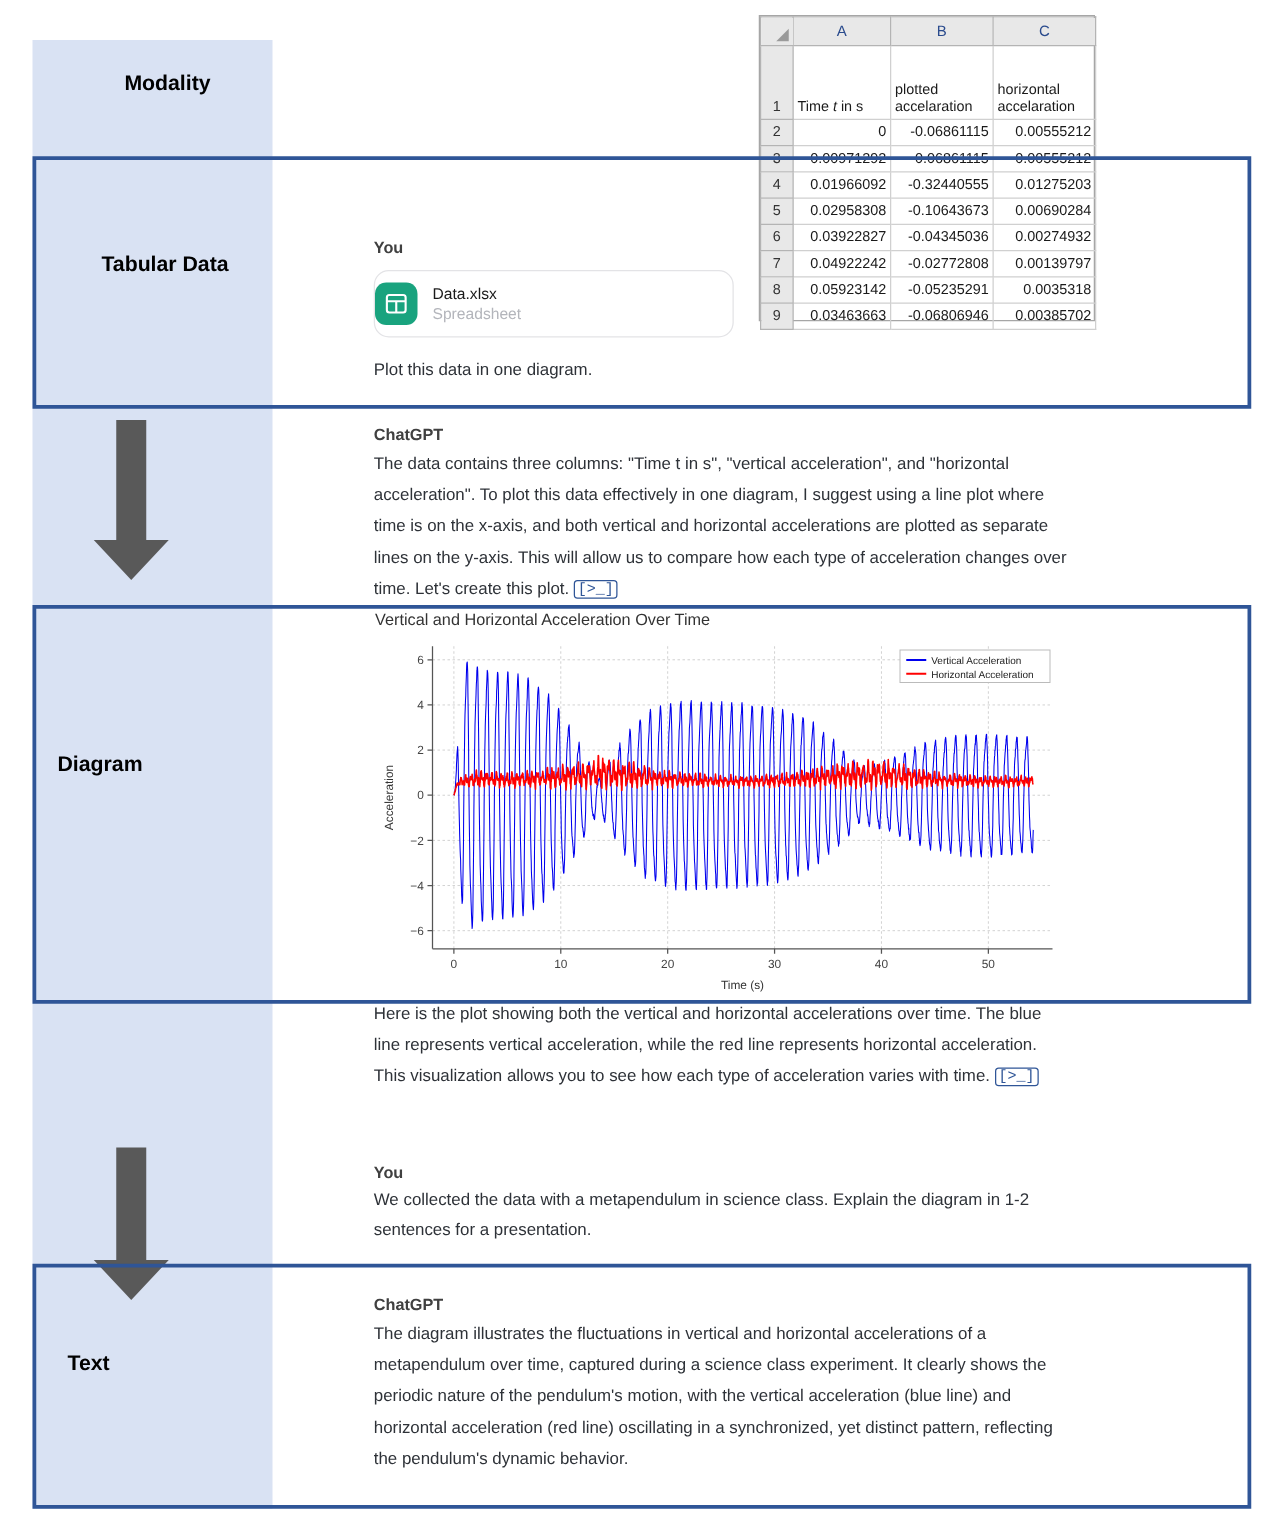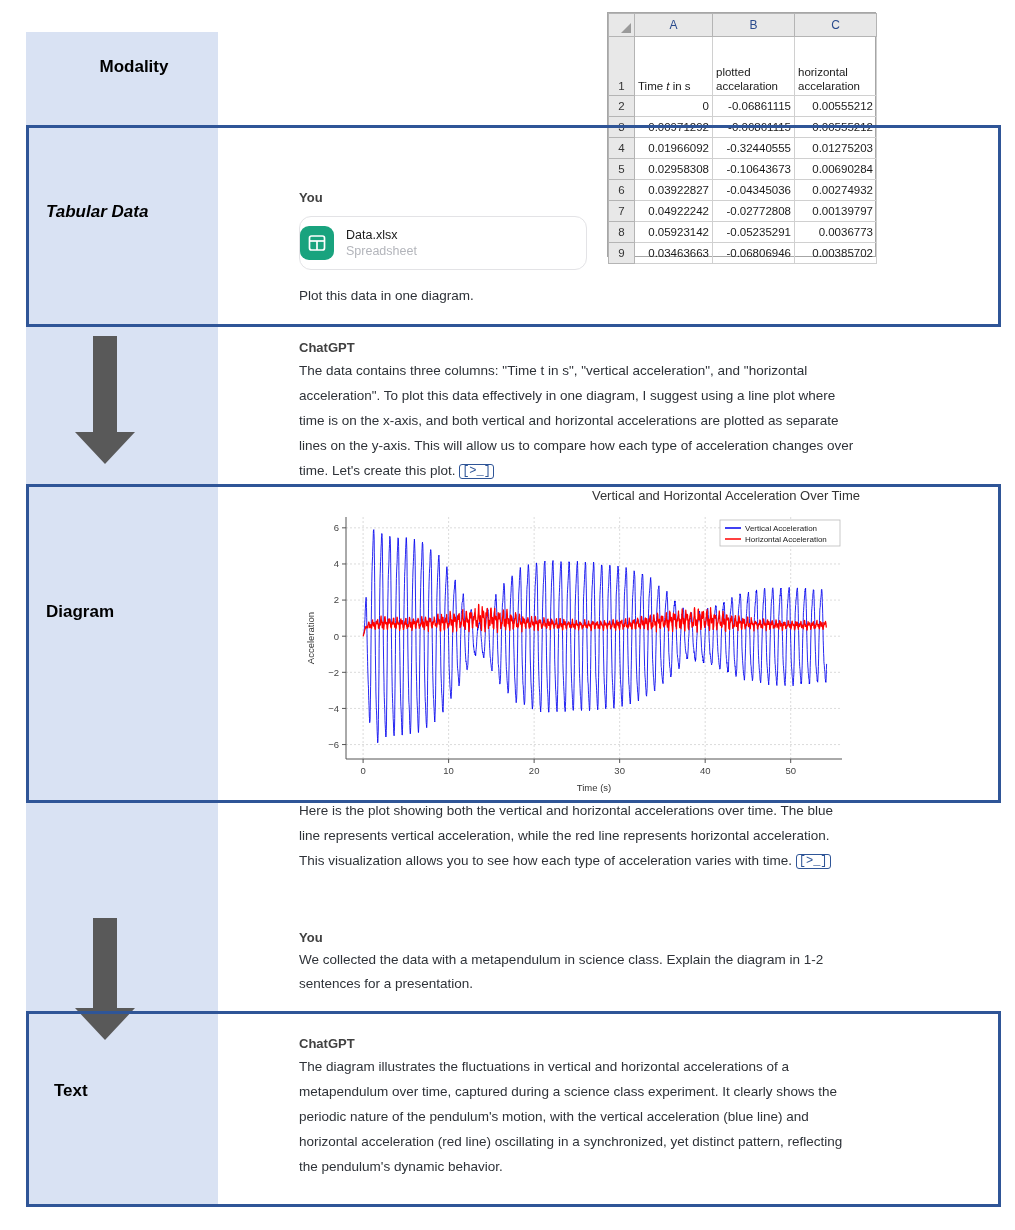--- a/index.html
+++ b/index.html
@@ -4,21 +4,21 @@
 <style>
   html,body{margin:0;padding:0;}
   body{
     width:1015px;height:1230px;position:relative;background:#ffffff;
     font-family:"Liberation Sans",sans-serif;color:#1a1a1a;overflow:hidden;
   }
   
   #modality-col{position:absolute;left:26px;top:32px;width:192px;height:1175px;background:#d9e2f3;}
   .mod-label{position:absolute;width:216px;text-align:center;font-weight:bold;font-size:17px;color:#000;}
   #lbl-modality{left:26px;top:57px;}
-  #lbl-tabular{left:26px;top:202px;text-align:left;padding-left:20px;width:172px;font-style:italic;}
+  #lbl-tabular{left:26px;top:202px;text-align:center;padding-left:20px;width:172px;}
   #lbl-diagram{left:26px;top:602px;text-align:left;padding-left:20px;width:172px;}
   #lbl-text{left:26px;top:1081px;text-align:left;padding-left:28px;width:172px;}
 
   
   .arrow{position:absolute;width:60px;}
   .arrow .shaft{position:absolute;left:18px;top:0;width:24px;background:#595959;}
   .arrow .head{position:absolute;left:0;width:0;height:0;border-left:30px solid transparent;border-right:30px solid transparent;border-top:32px solid #595959;}
   #arrow-1{left:75px;top:336px;}
   #arrow-1 .shaft{height:96px;}
   #arrow-1 .head{top:96px;}
@@ -70,21 +70,21 @@
   #msg-gpt-1{top:338px;}
   #msg-gpt-2{top:798px;}
   #msg-you-2{top:928px;line-height:24px;}
   #msg-gpt-3{top:1034px;}
   .codeglyph{display:inline-block;color:#2f5597;font-family:"Liberation Mono",monospace;
     font-size:12px;border:1.4px solid #2f5597;border-radius:3px;padding:0 2px;line-height:13px;
     vertical-align:1px;}
 
   
   #chart{position:absolute;left:300px;top:487px;width:560px;height:312px;background:#fff;}
-  #chart-title{position:absolute;left:0;top:1px;width:560px;text-align:right;font-size:13px;color:#333;}
+  #chart-title{position:absolute;left:0;top:1px;width:560px;text-align:left;font-size:13px;color:#333;}
   #chart svg{position:absolute;left:0;top:0;}
   .tick-lbl{font-size:9.5px;fill:#444;font-family:"Liberation Sans",sans-serif;}
   .axis-lbl{font-size:9.5px;fill:#333;font-family:"Liberation Sans",sans-serif;}
   .legend-txt{font-size:8px;fill:#222;font-family:"Liberation Sans",sans-serif;}
 </style>
 </head>
 <body>
 
 <div id="modality-col"></div>
 
@@ -160,21 +160,21 @@
         <tr>
           <td class="rowhdr">7</td>
           <td class="num">0.04922242</td>
           <td class="num">-0.02772808</td>
           <td class="num">0.00139797</td>
         </tr>
         <tr>
           <td class="rowhdr">8</td>
           <td class="num">0.05923142</td>
           <td class="num">-0.05235291</td>
-          <td class="num">0.0036773</td>
+          <td class="num">0.0035318</td>
         </tr>
         <tr>
           <td class="rowhdr">9</td>
           <td class="num">0.03463663</td>
           <td class="num">-0.06806946</td>
           <td class="num">0.00385702</td>
         </tr>
       </tbody>
   </table>
 </div>

